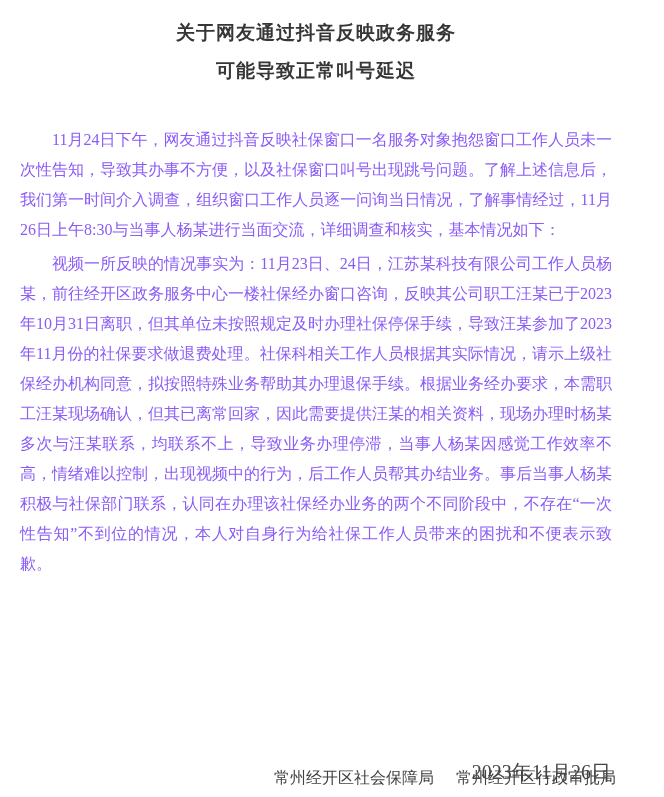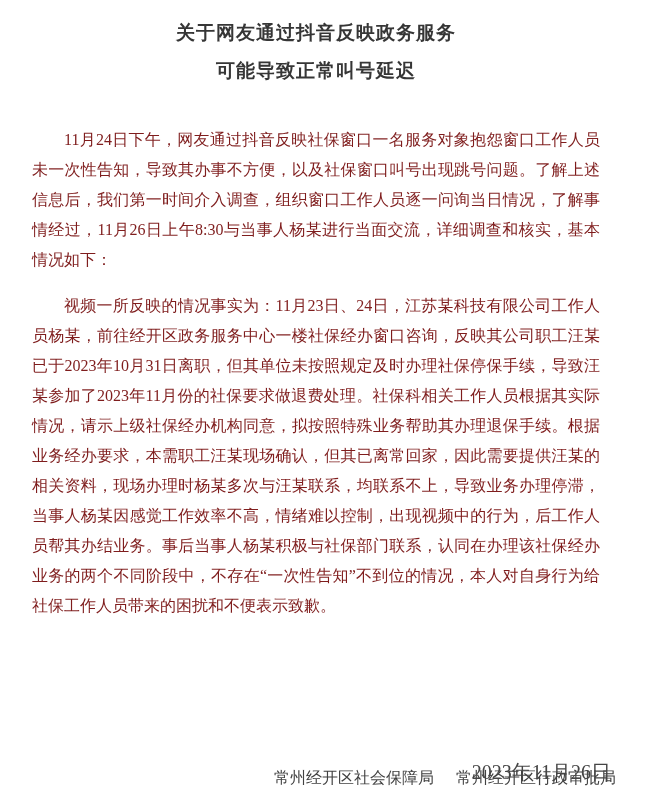--- a/index.html
+++ b/index.html
@@ -27,24 +27,24 @@
     font-size: 19px;
     line-height: 38px;
     letter-spacing: 1px;
   }
   .doc-body {
     margin-top: 35px;
     font-size: 16px;
     line-height: 30px;
   }
   .doc-body p {
-    margin: 16px;
+    margin: 4px;
     text-indent: 2em;
     text-align: justify;
-    color: #7f1d1d;
+    color: #8b5cf6;
   }
   .signature-row {
     position: absolute;
     top: 727px;
     right: 46px;
     font-size: 16px;
     line-height: 30px;
     color: #414141;
     white-space: nowrap;
     margin-top: 36px;

